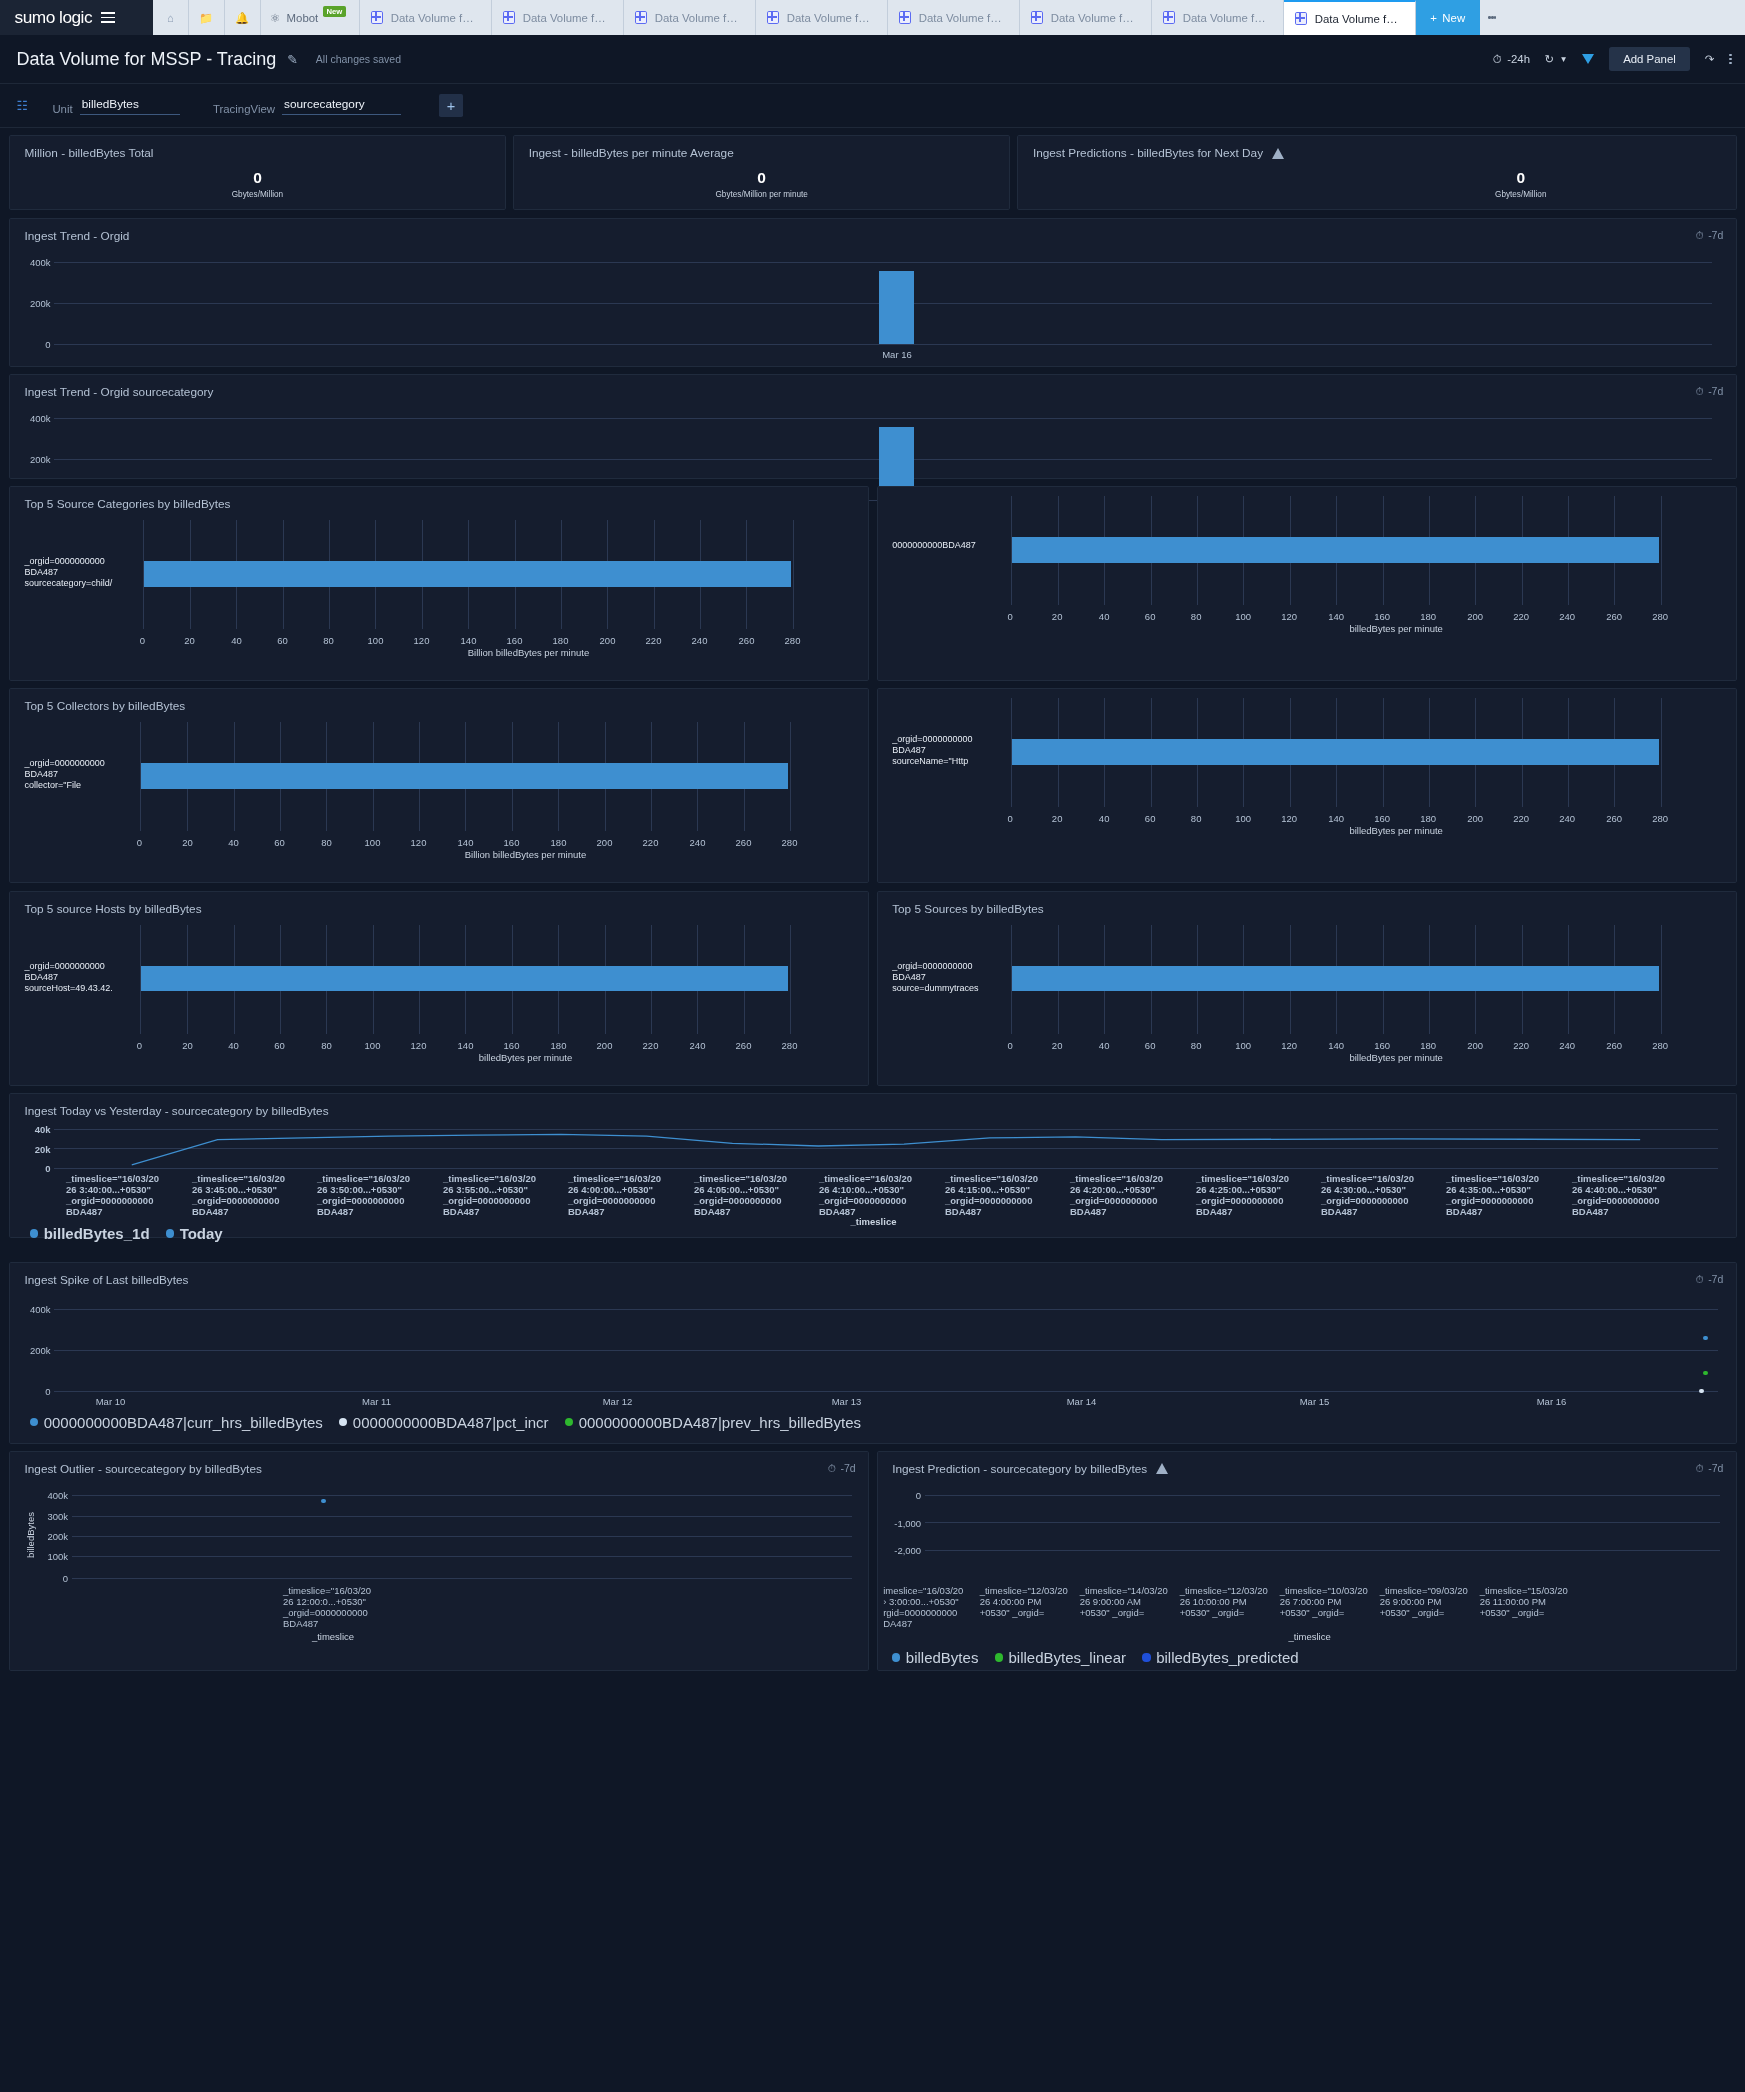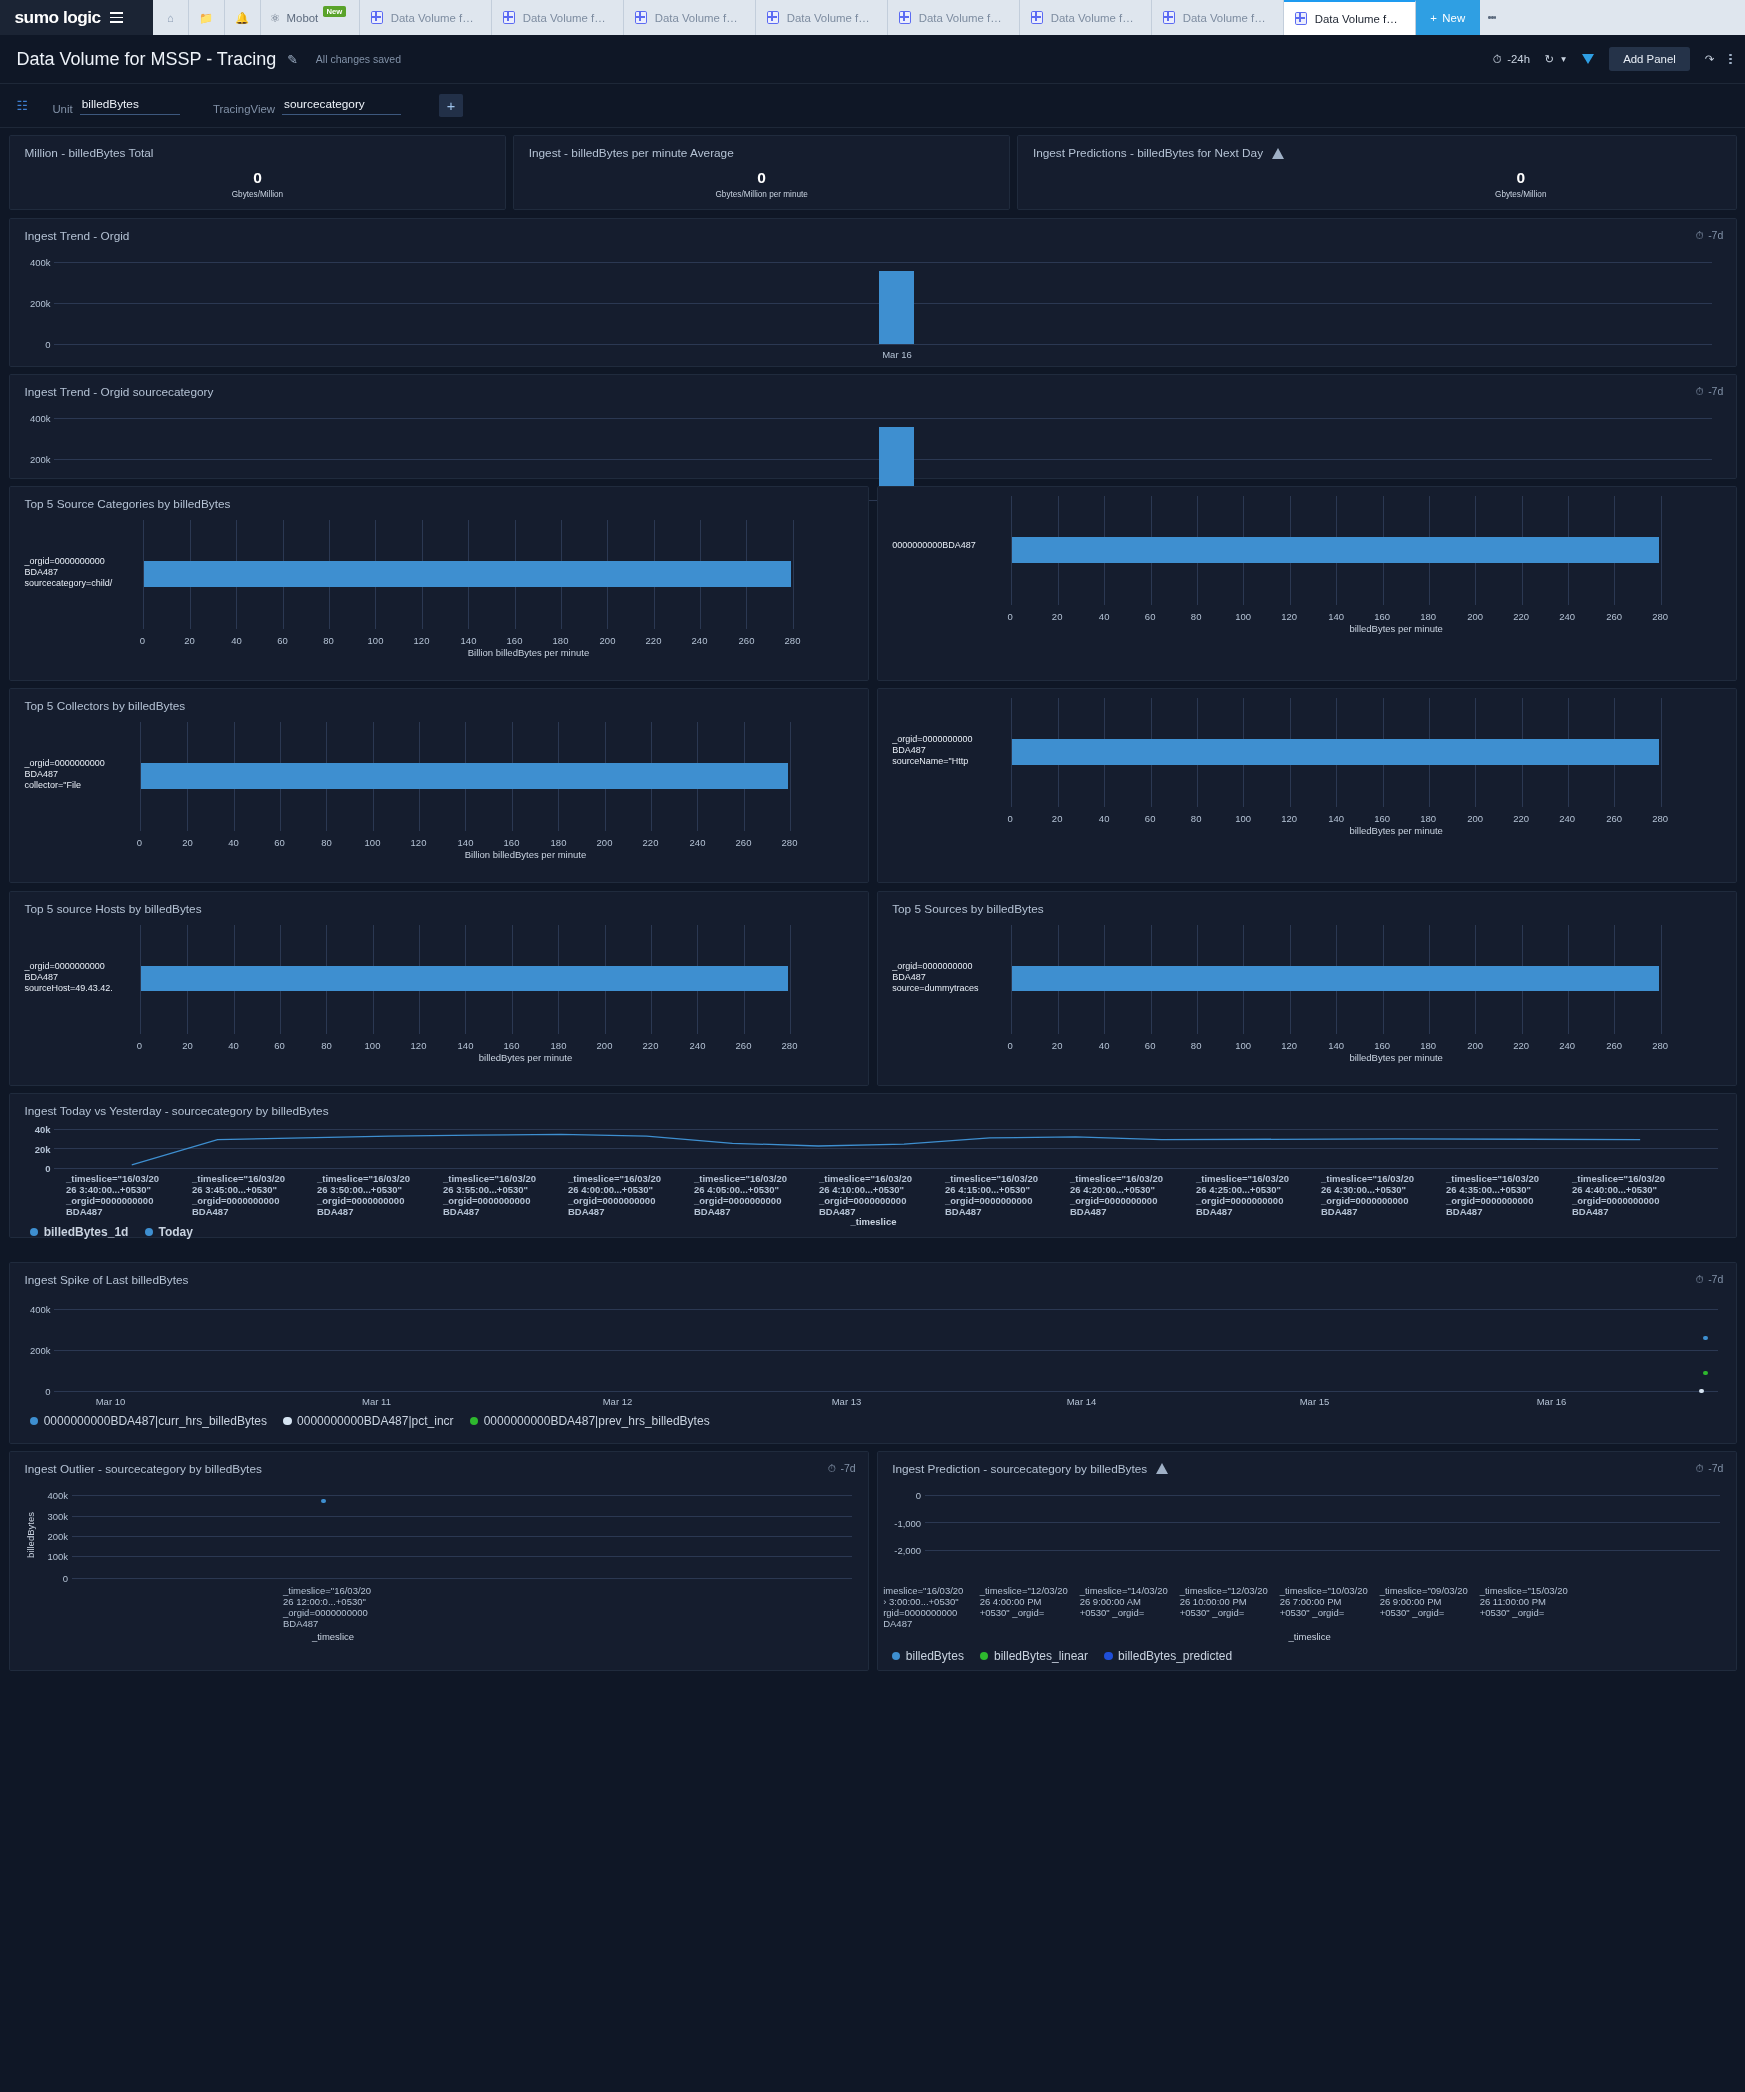--- a/index.html
+++ b/index.html
@@ -24,21 +24,21 @@
     background: #1b2434;
     display: flex;
     align-items: center;
     gap: 9px;
     padding-left: 14.5px;
     flex: 0 0 auto;
   }
   .brand-logo {
     color: #ffffff;
     font-size: 17.3px;
-    font-weight: bold;
+    font-weight: normal;
     letter-spacing: -0.5px;
     white-space: nowrap;
   }
   .hamburger { display: flex; flex-direction: column; gap: 2.7px; cursor: pointer; }
   .hamburger i { display:block; width: 13.6px; height: 1.8px; background: #ffffff; }
 
   .iconTab {
     width: 36px;
     display: flex; align-items: center; justify-content: center;
     border-right: 0.9px solid #c3cedb;
@@ -174,21 +174,21 @@
   .ylab { position: absolute; font-size: 9.5px; color: #b4c2d4; text-align: right; }
   .xlab { position: absolute; font-size: 9.5px; color: #b4c2d4; text-align: center; }
   .bar-v { position: absolute; background: #3e8fd0; }
   .bar-h { position: absolute; background: #3e8fd0; height: 25.5px; }
   .axtitle { position: absolute; font-size: 9.5px; color: #c9d3e0; text-align: center; }
   .catlab {
     position: absolute; font-size: 9px; color: #e8eef6; line-height: 11px;
     text-align: left; white-space: pre-line;
   }
   .legend {
-    position: absolute; display: flex; gap: 16.4px; font-size: 12px; color: #c9d3e0;
+    position: absolute; display: flex; gap: 16.4px; font-size: 15px; color: #c9d3e0;
     align-items: flex-start;
   }
   .legend span.dot { width: 8.2px; height: 8.2px; border-radius: 50%; display: inline-block; margin-right: 5.5px; }
   .legend .li { display: flex; align-items: center; }
   .dot-pt { position: absolute; width: 4.5px; height: 4.5px; border-radius: 50%; }
   .yaxis-title {
     position: absolute; font-size: 9.5px; color: #c9d3e0;
     transform: rotate(-90deg); transform-origin: left top; white-space: nowrap;
   }
 </style>

